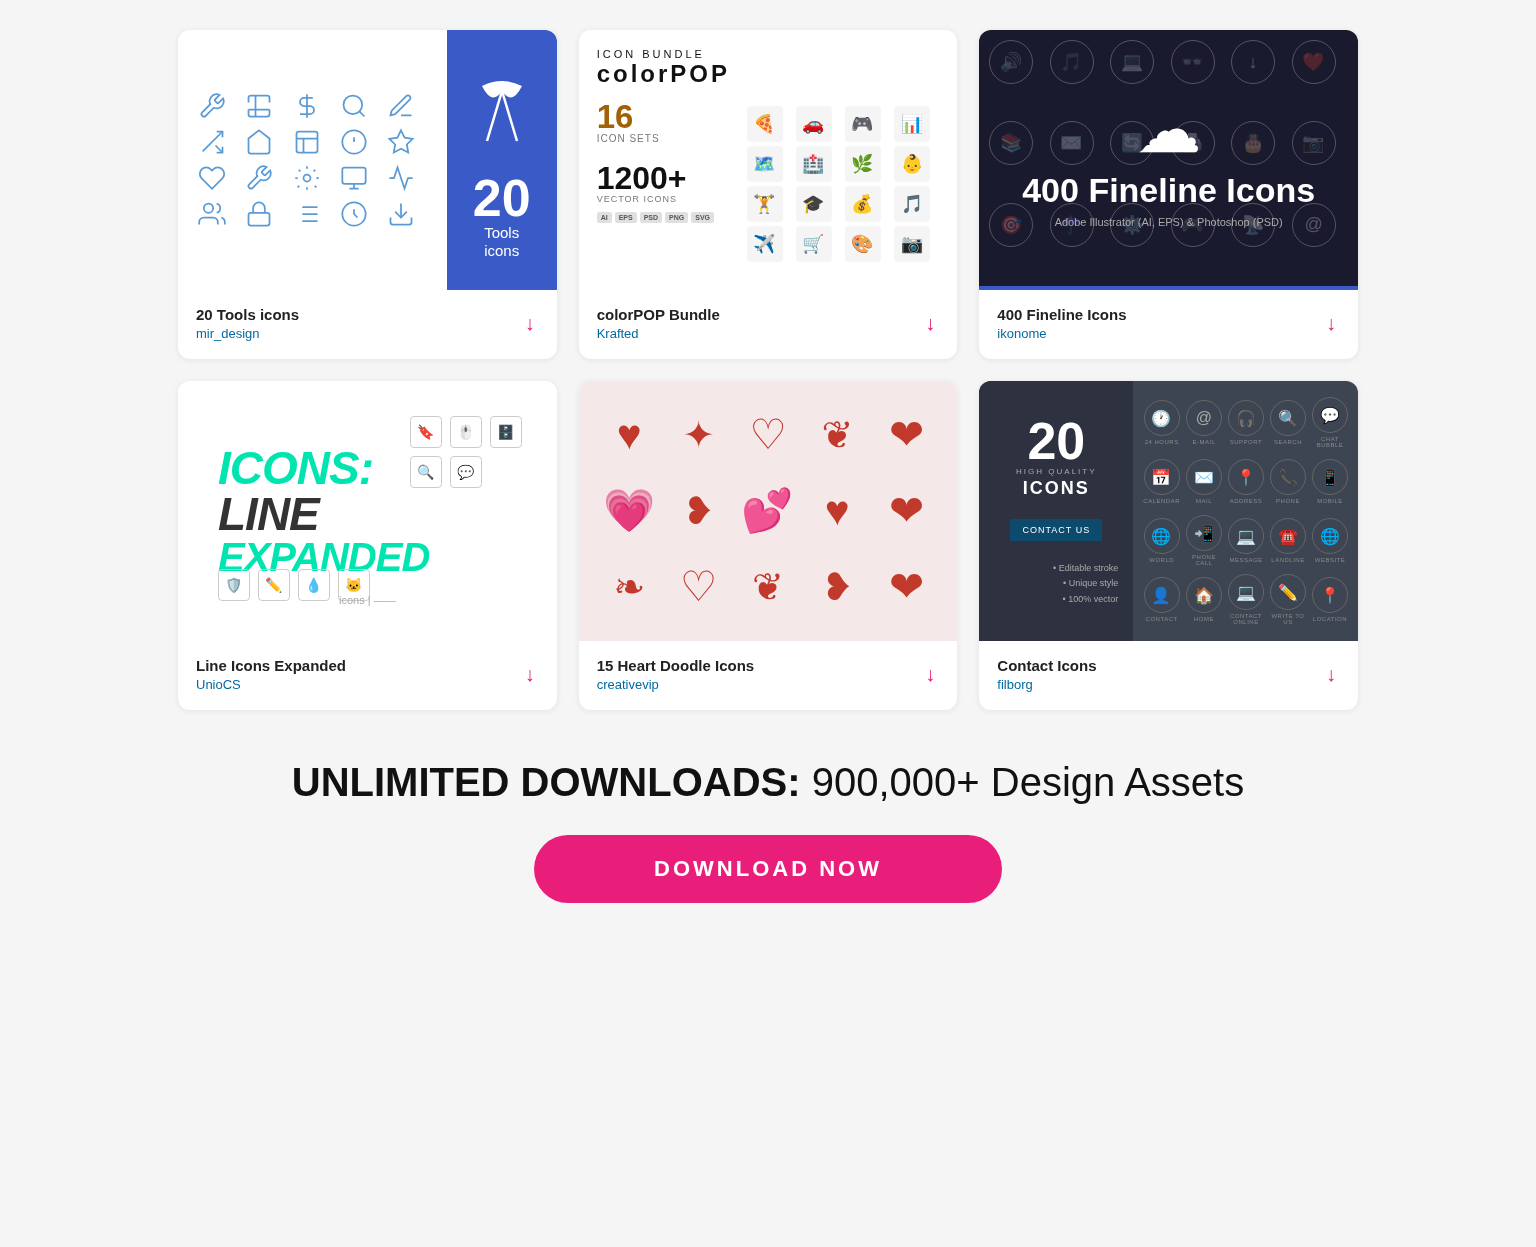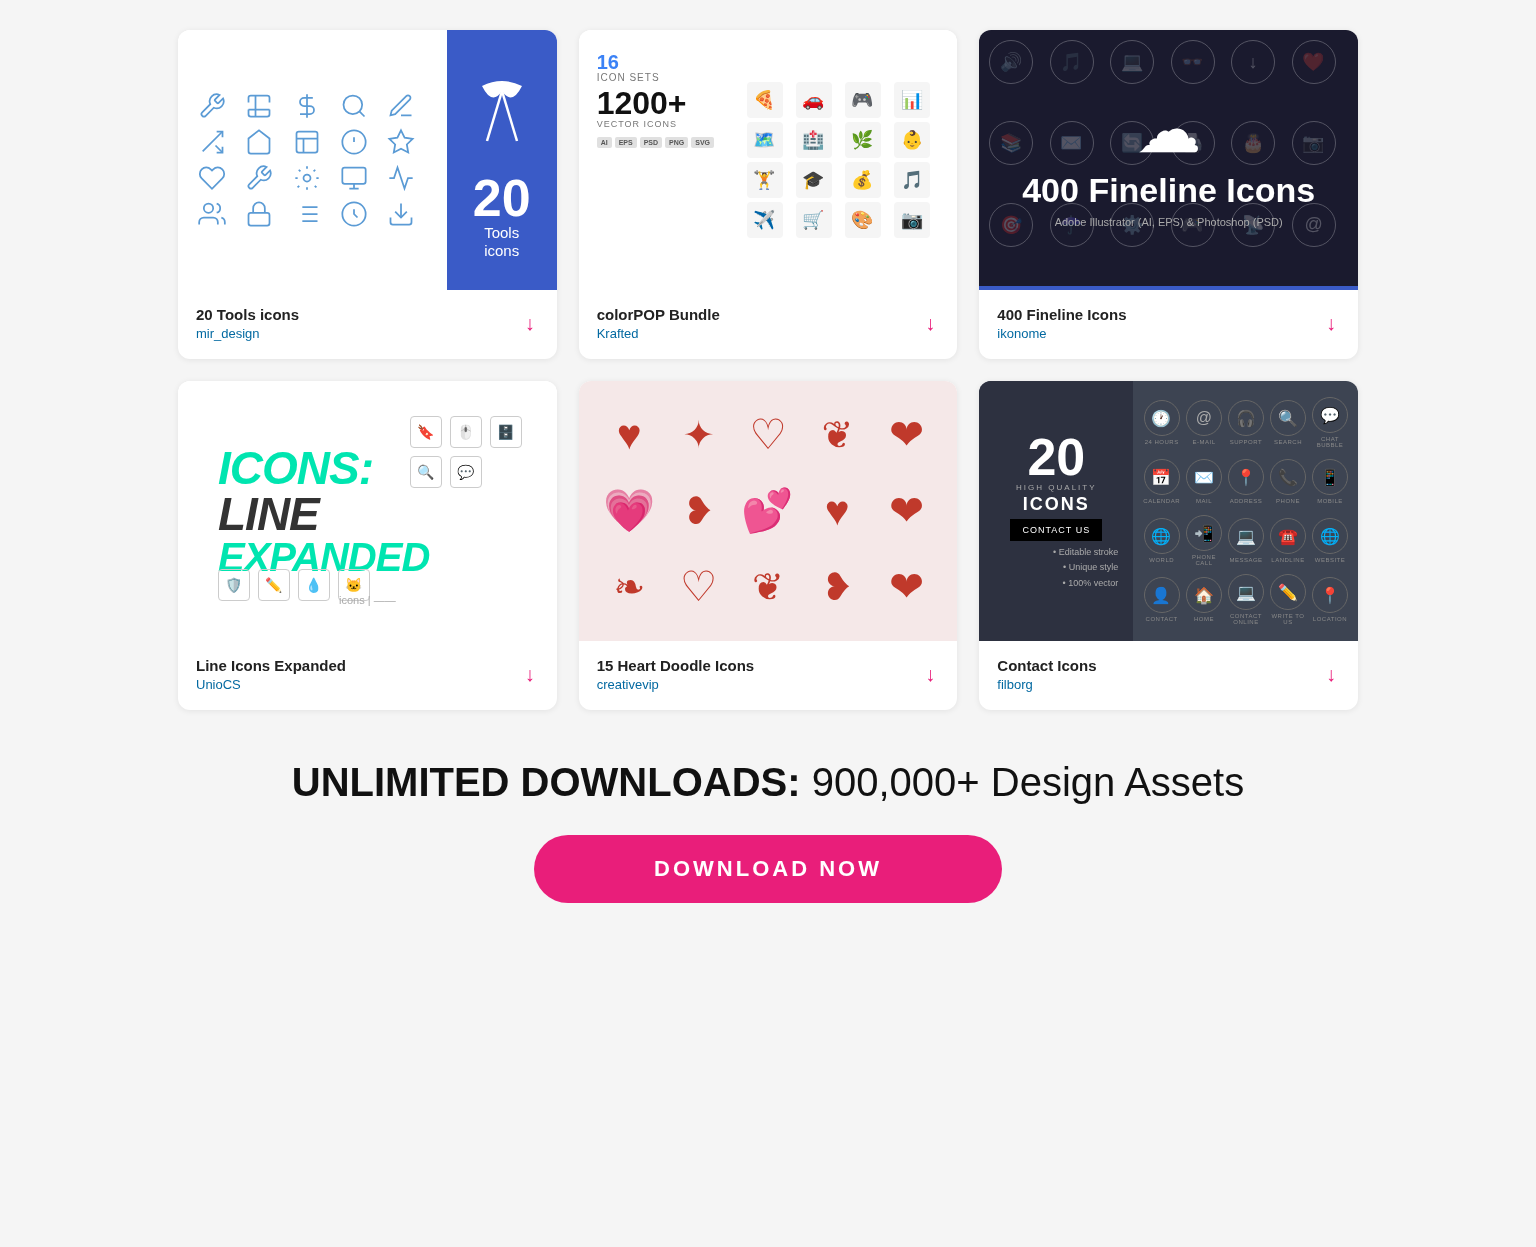--- a/index.html
+++ b/index.html
@@ -132,31 +132,31 @@
     .card2-content {
       display: flex;
       flex: 1;
       gap: 10px;
     }
     .card2-left {
       width: 140px;
       padding-top: 4px;
     }
     .card2-count {
-      font-size: 20px;
+      font-size: 33px;
       font-weight: 700;
-      color: #3b82f6;
+      color: #a16207;
       line-height: 1;
     }
     .card2-sets {
       font-size: 10px;
       color: #777;
       letter-spacing: 1px;
       text-transform: uppercase;
-      margin-bottom: 4px;
+      margin-bottom: 18px;
     }
     .card2-plus {
       font-size: 32px;
       font-weight: 900;
       color: #111;
       line-height: 1;
     }
     .card2-vector {
       font-size: 9px;
       color: #777;
@@ -348,26 +348,26 @@
       text-align: right;
       margin-bottom: 2px;
     }
     .card6-icons-label {
       font-size: 18px;
       font-weight: 600;
       letter-spacing: 2px;
       text-transform: uppercase;
     }
     .card6-contact-us {
-      background: #000000;
+      background: #0c4a6e;
       padding: 6px 12px;
       font-size: 9px;
       letter-spacing: 1px;
       text-transform: uppercase;
-      margin: 4px 0;
+      margin: 20px 0;
     }
     .card6-features {
       font-size: 9px;
       color: #aaa;
       line-height: 1.7;
       text-align: right;
       width: 100%;
       padding-left: 10px;
     }
     .card6-features div::before {
@@ -549,20 +549,26 @@
         <div class="card-title">20 Tools icons</div>
         <div class="card-author">mir_design</div>
       </div>
       <button class="download-btn">↓</button>
     </div>
   </div>
 
   <div class="card">
     <div class="card-image">
       <div class="card2-bg">
+        <div class="card2-header">
+          <div class="card2-logo">
+            <span>ICON BUNDLE</span>
+            <span style="font-size:24px;font-weight:900;display:block;">colorPOP</span>
+          </div>
+        </div>
         <div class="card2-content">
           <div class="card2-left">
             <div class="card2-count">16</div>
             <div class="card2-sets">ICON SETS</div>
             <div class="card2-plus">1200+</div>
             <div class="card2-vector">VECTOR ICONS</div>
             <div class="card2-badges">
               <span class="badge">AI</span>
               <span class="badge">EPS</span>
               <span class="badge">PSD</span>

